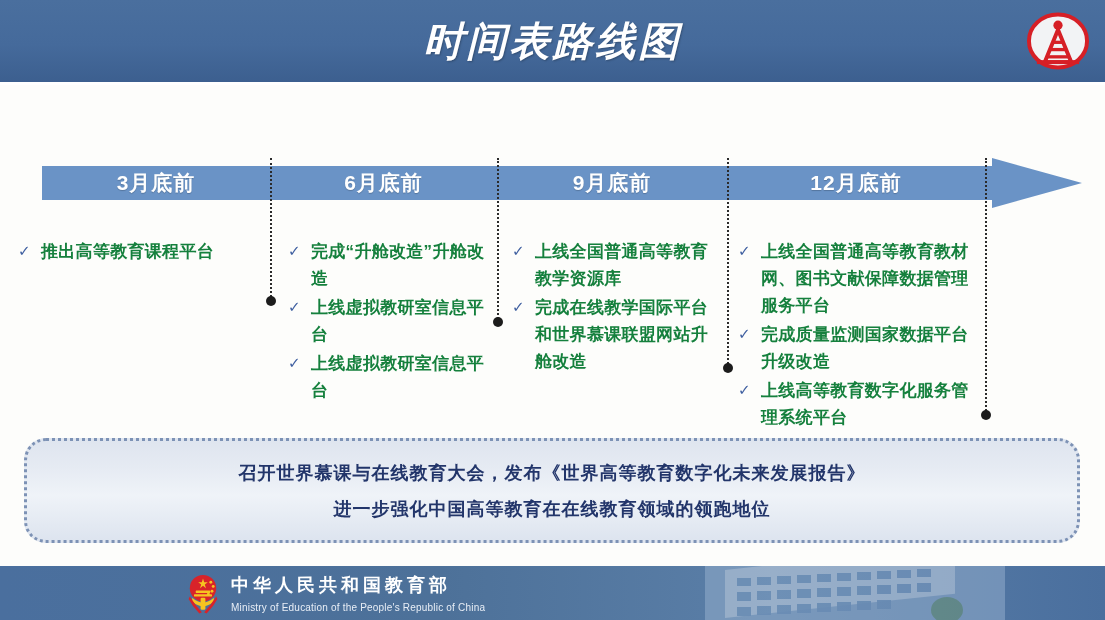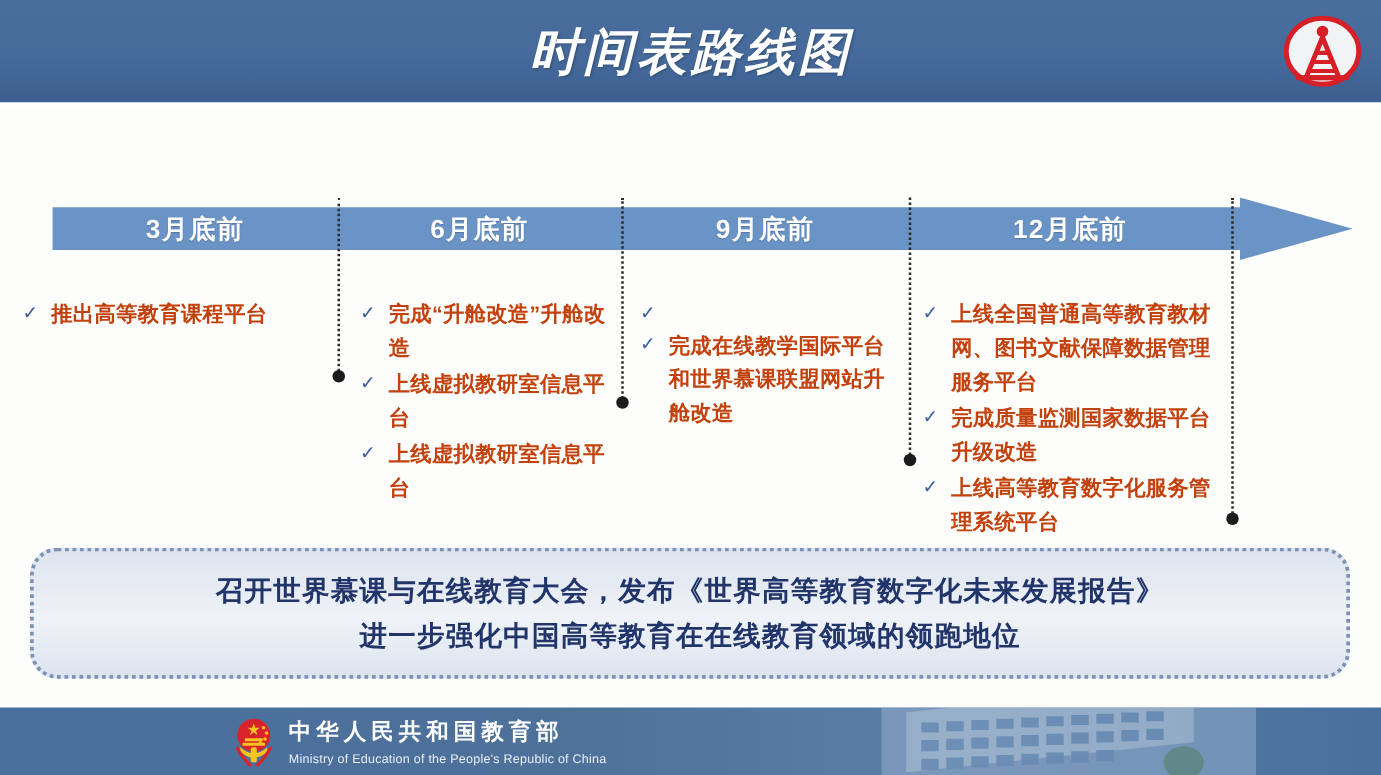--- a/index.html
+++ b/index.html
@@ -55,34 +55,34 @@
   
   .col{position:absolute;box-sizing:border-box;}
   .bullet{
     display:flex;align-items:flex-start;margin-bottom:2px;
   }
   .check{
     flex:0 0 auto;width:18px;margin-right:5px;margin-top:3px;
     color:#3f5fa0;font-size:15px;line-height:20px;
   }
   .btext{
-    color:#c2410c;font-size:17px;font-weight:bold;line-height:27px;
+    color:#15803d;font-size:17px;font-weight:bold;line-height:27px;
     letter-spacing:.3px;
   }
 
   
   #banner{
     position:absolute;left:24px;top:438px;width:1056px;height:105px;
     box-sizing:border-box;
     border:3px dotted #7d92b5;border-radius:22px;
     background:linear-gradient(180deg,#dfe5ef 0%,#e6ebf3 28%,#eff3f8 55%,#dde4ef 100%);
     display:flex;flex-direction:column;align-items:center;justify-content:center;
   }
   .banner-line{
-    color:#22356a;font-size:22px;font-weight:bold;letter-spacing:1px;
+    color:#22356a;font-size:18px;font-weight:bold;letter-spacing:1px;
     line-height:36px;text-align:center;
   }
 
   
   #footer{
     position:absolute;left:0;top:566px;width:1105px;height:54px;
     background:linear-gradient(90deg,#4a6f9e 0%,#4d7199 40%,#5b7fa8 70%,#4a6f9e 100%);
     overflow:hidden;
   }
   #footer-photo{
@@ -168,20 +168,21 @@
   </div>
   <div class="bullet">
     <span class="check">✓</span>
     <span class="btext">上线虚拟教研室信息平台</span>
   </div>
 </div>
 
 <div class="col" style="left:512px;top:238px;width:205px;">
   <div class="bullet">
     <span class="check">✓</span>
+    <span class="btext">上线全国普通高等教育教学资源库</span>
   </div>
   <div class="bullet">
     <span class="check">✓</span>
     <span class="btext">完成在线教学国际平台和世界慕课联盟网站升舱改造</span>
   </div>
 </div>
 
 <div class="col" style="left:738px;top:238px;width:243px;">
   <div class="bullet">
     <span class="check">✓</span>

